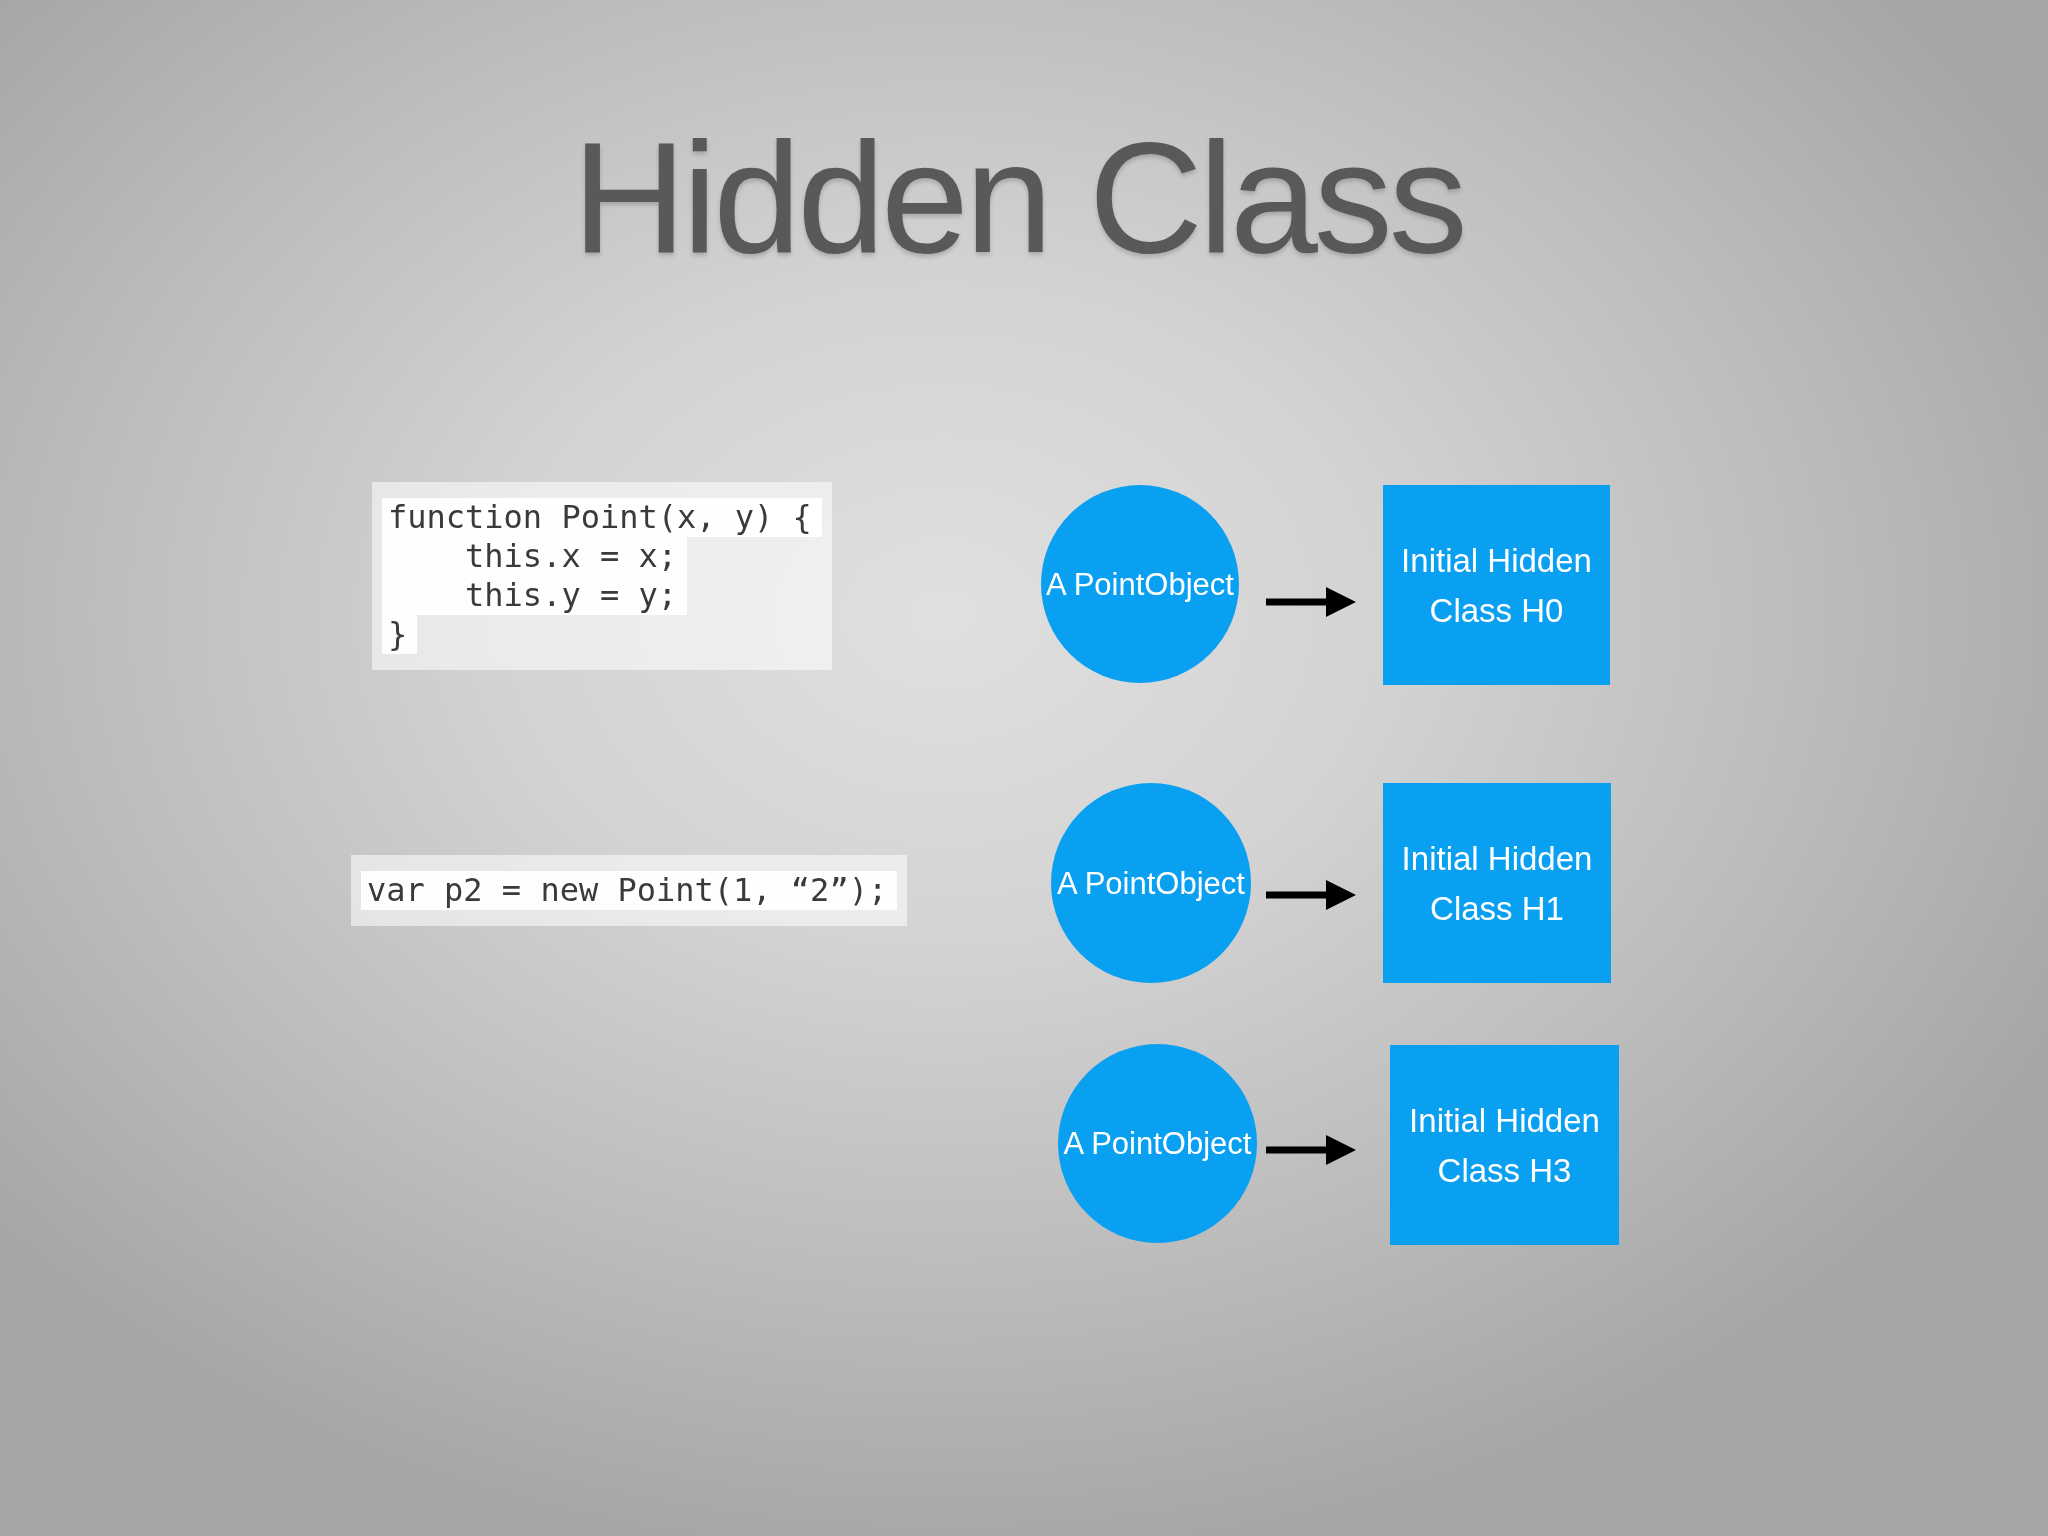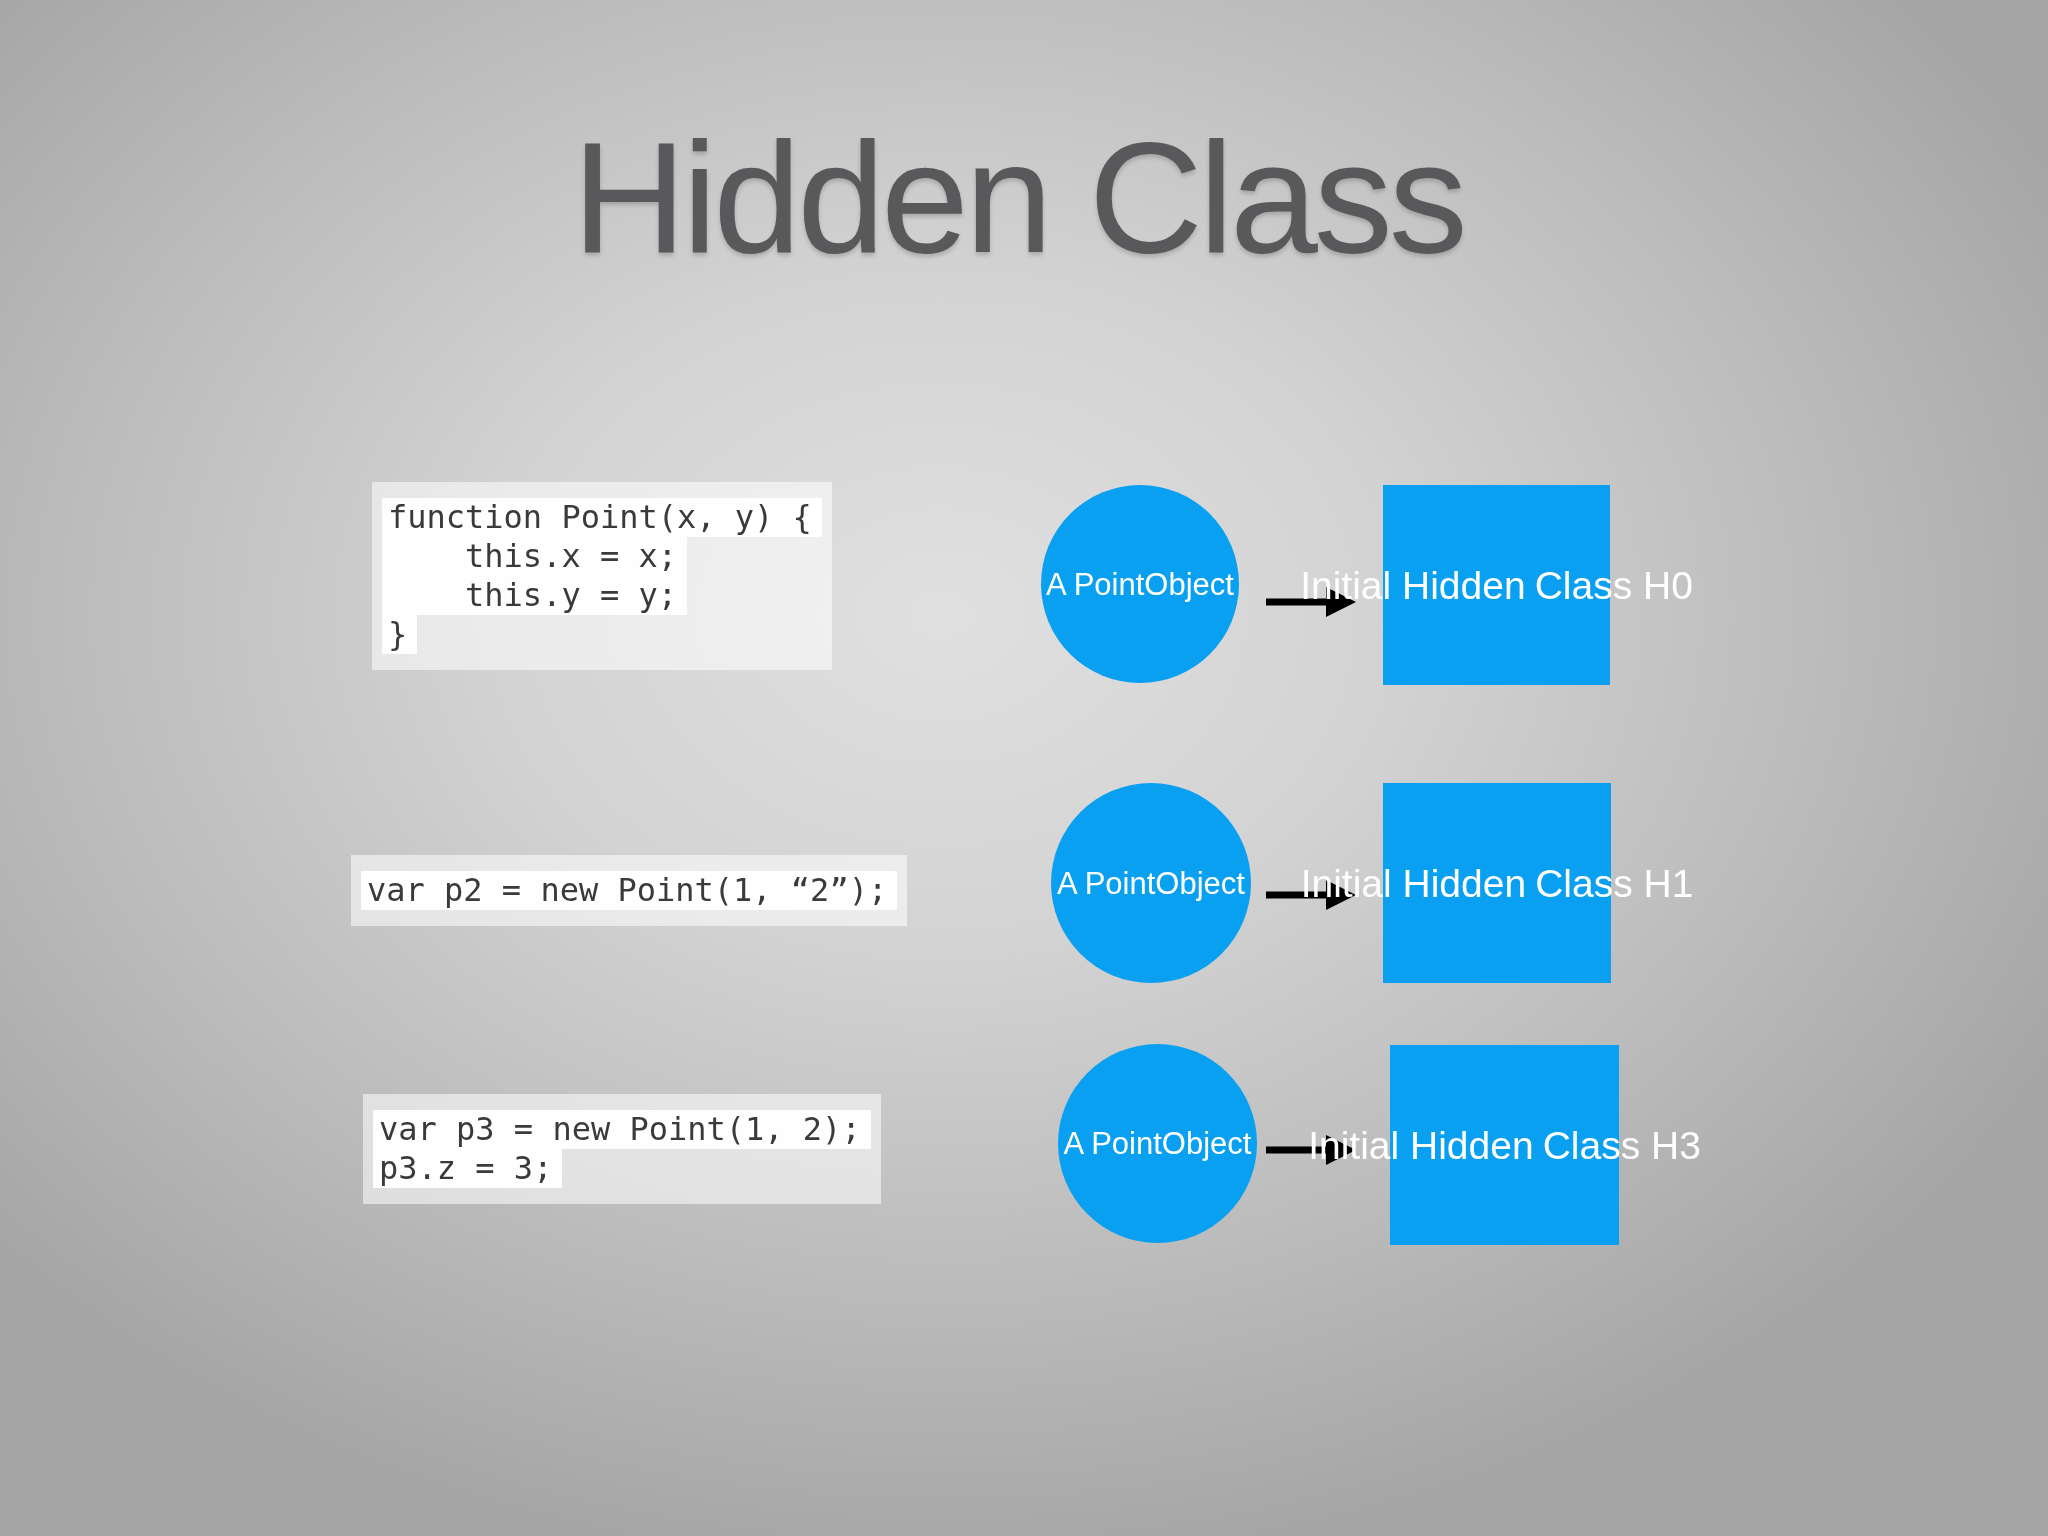--- a/index.html
+++ b/index.html
@@ -64,25 +64,26 @@
     justify-content: center;
     text-align: center;
     color: #ffffff;
     font-size: 31px;
     line-height: 37px;
     font-weight: 400;
   }
   .class-box {
     position: absolute;
     display: flex;
+    flex-direction: column;
     align-items: center;
     justify-content: center;
     text-align: center;
     color: #ffffff;
-    font-size: 39px;
+    font-size: 33px;
     line-height: 41px;
     font-weight: 400;
     white-space: nowrap;
     gap: 9px;
   }
   .arrow {
     position: absolute;
     width: 96px;
     height: 44px;
   }
@@ -137,24 +138,20 @@
   </div>
   <svg class="arrow r2-arrow" viewBox="0 0 96 44">
     <line x1="2" y1="22" x2="64" y2="22" stroke="#000000" stroke-width="7"></line>
     <polygon points="62,7 92,22 62,37" fill="#000000"></polygon>
   </svg>
   <div class="class-box r2-class" style="background:#0aa0f2">
     <span>Initial Hidden</span>
     <span>Class H1</span>
   </div>
 
-  <div class="code-box r3-code">
-    <div class="code-line"><span>var p3 = new Point(1, 2);</span></div>
-    <div class="code-line"><span>p3.z = 3;</span></div>
-  </div>
   <div class="circle r3-circle" style="background:#0aa0f2">
     <span>A Point</span>
     <span>Object</span>
   </div>
   <svg class="arrow r3-arrow" viewBox="0 0 96 44">
     <line x1="2" y1="22" x2="64" y2="22" stroke="#000000" stroke-width="7"></line>
     <polygon points="62,7 92,22 62,37" fill="#000000"></polygon>
   </svg>
   <div class="class-box r3-class" style="background:#0aa0f2">
     <span>Initial Hidden</span>

